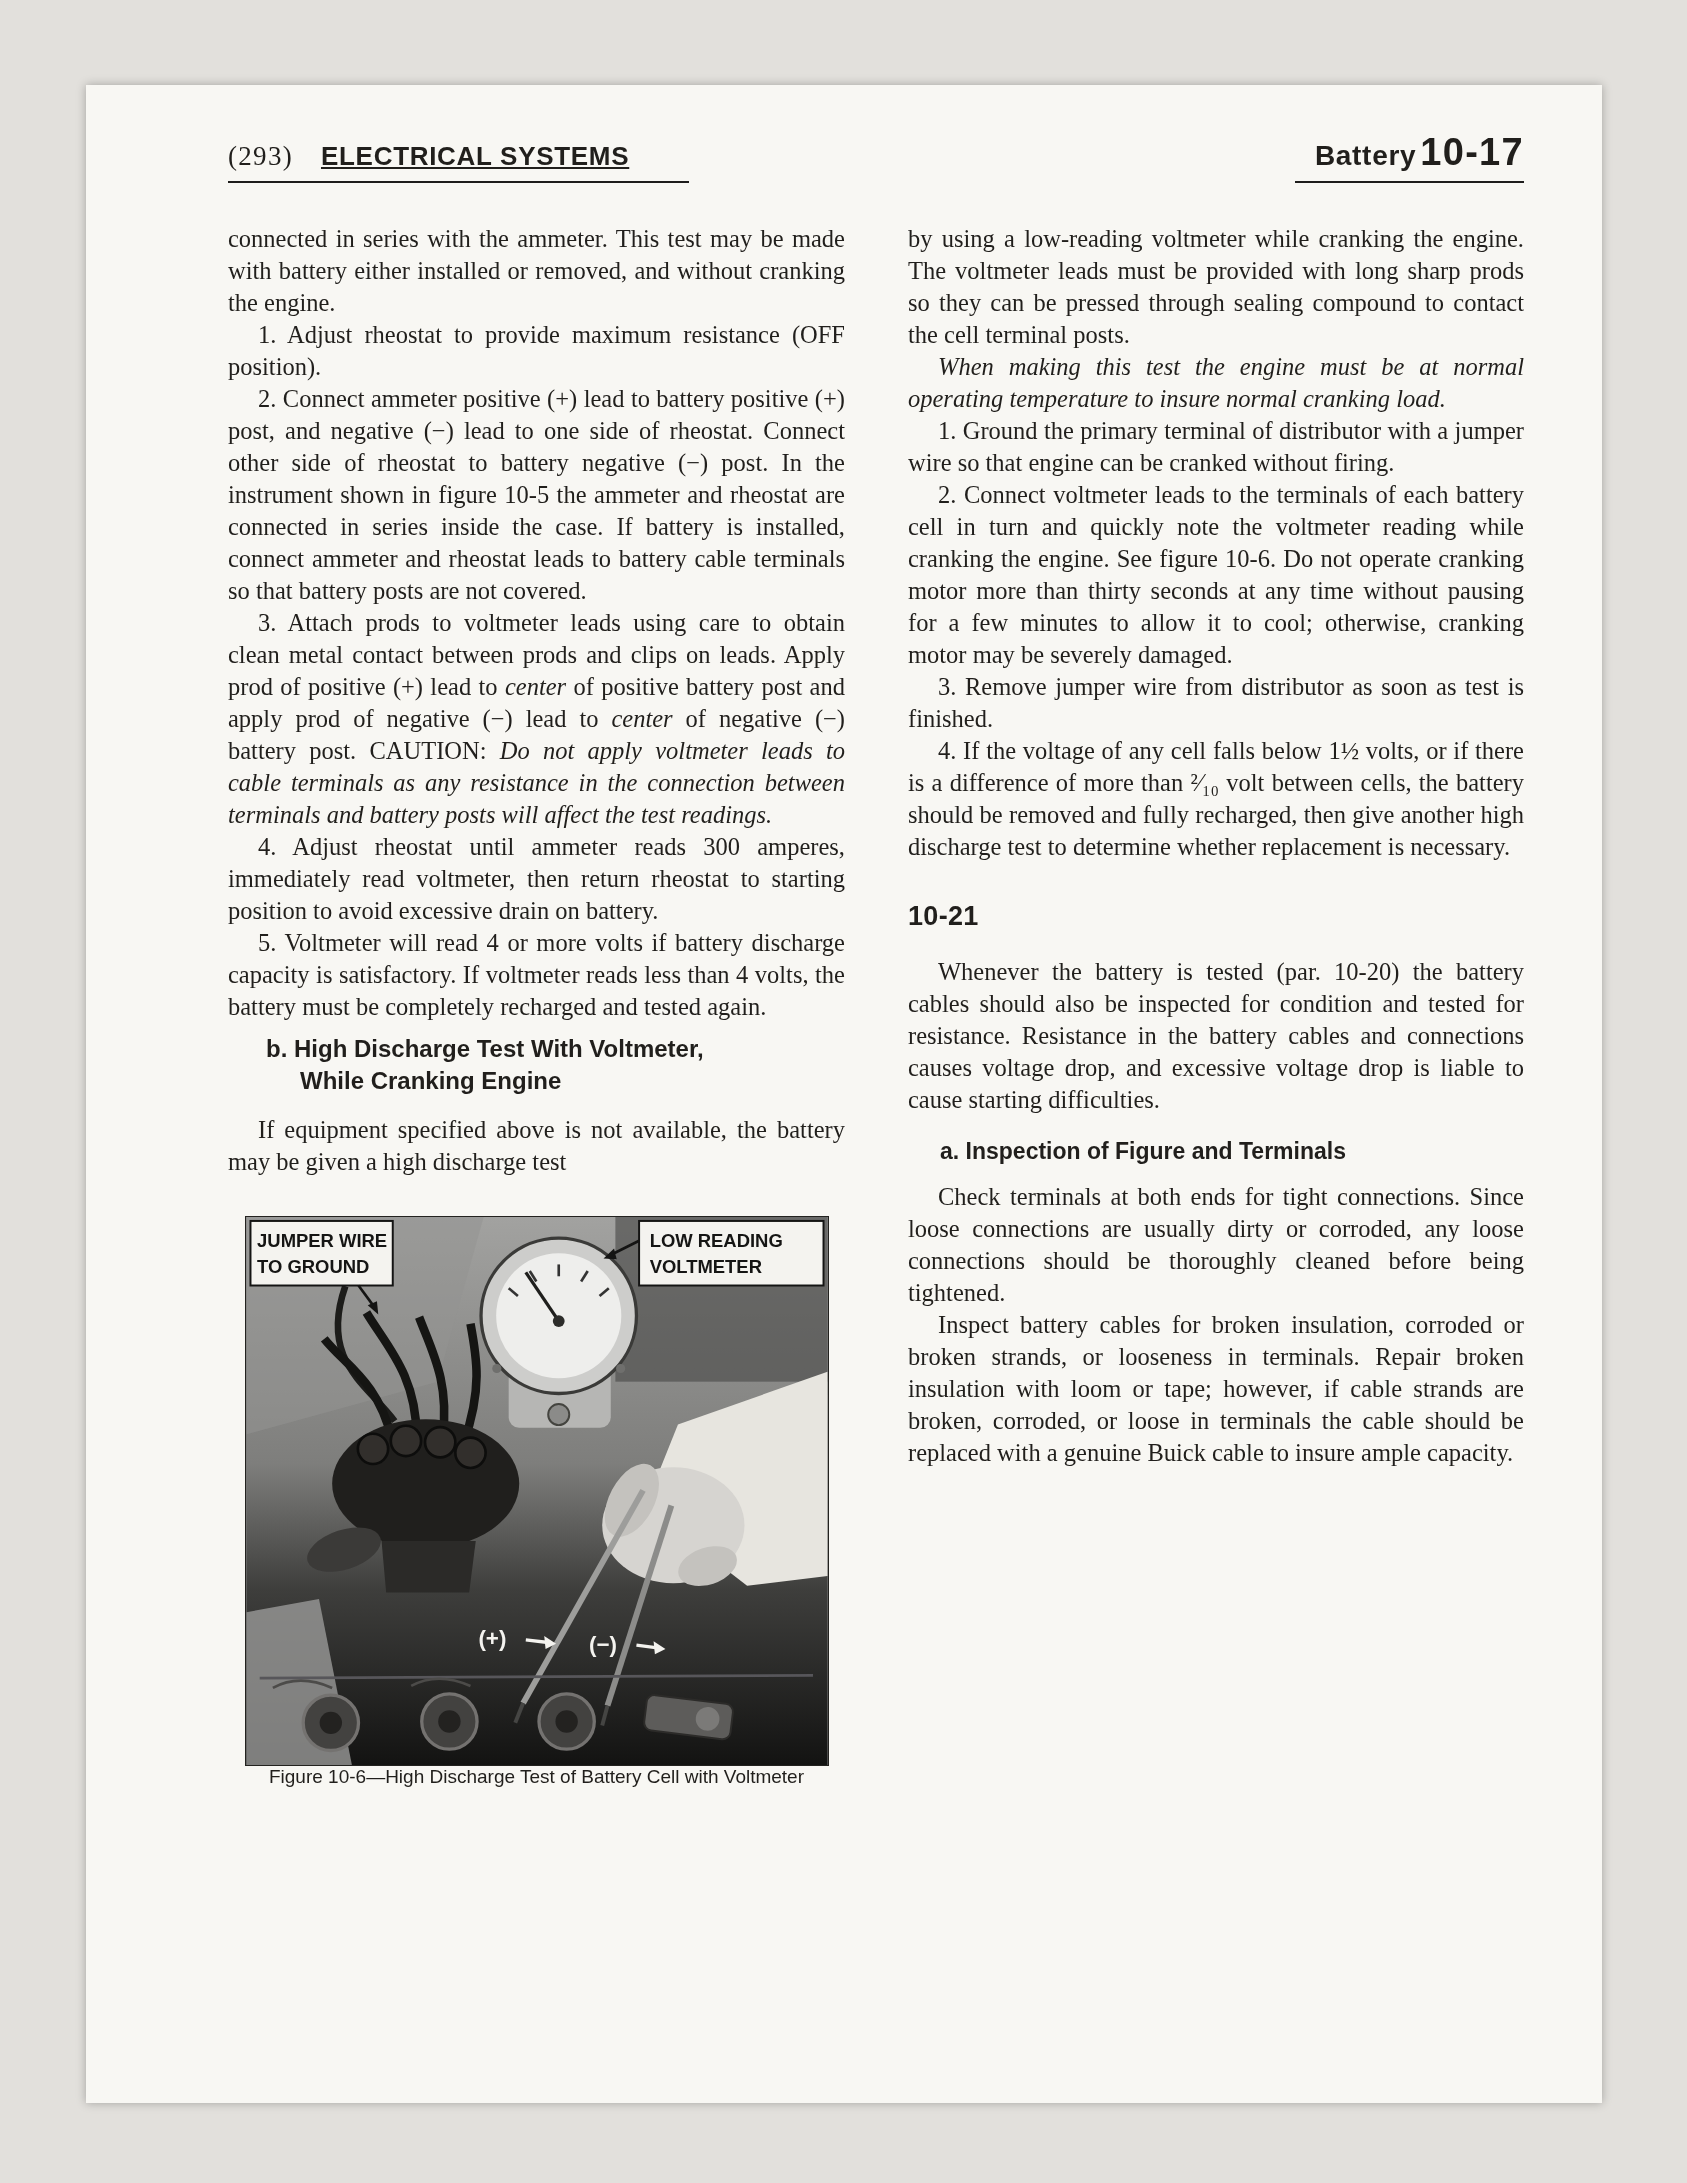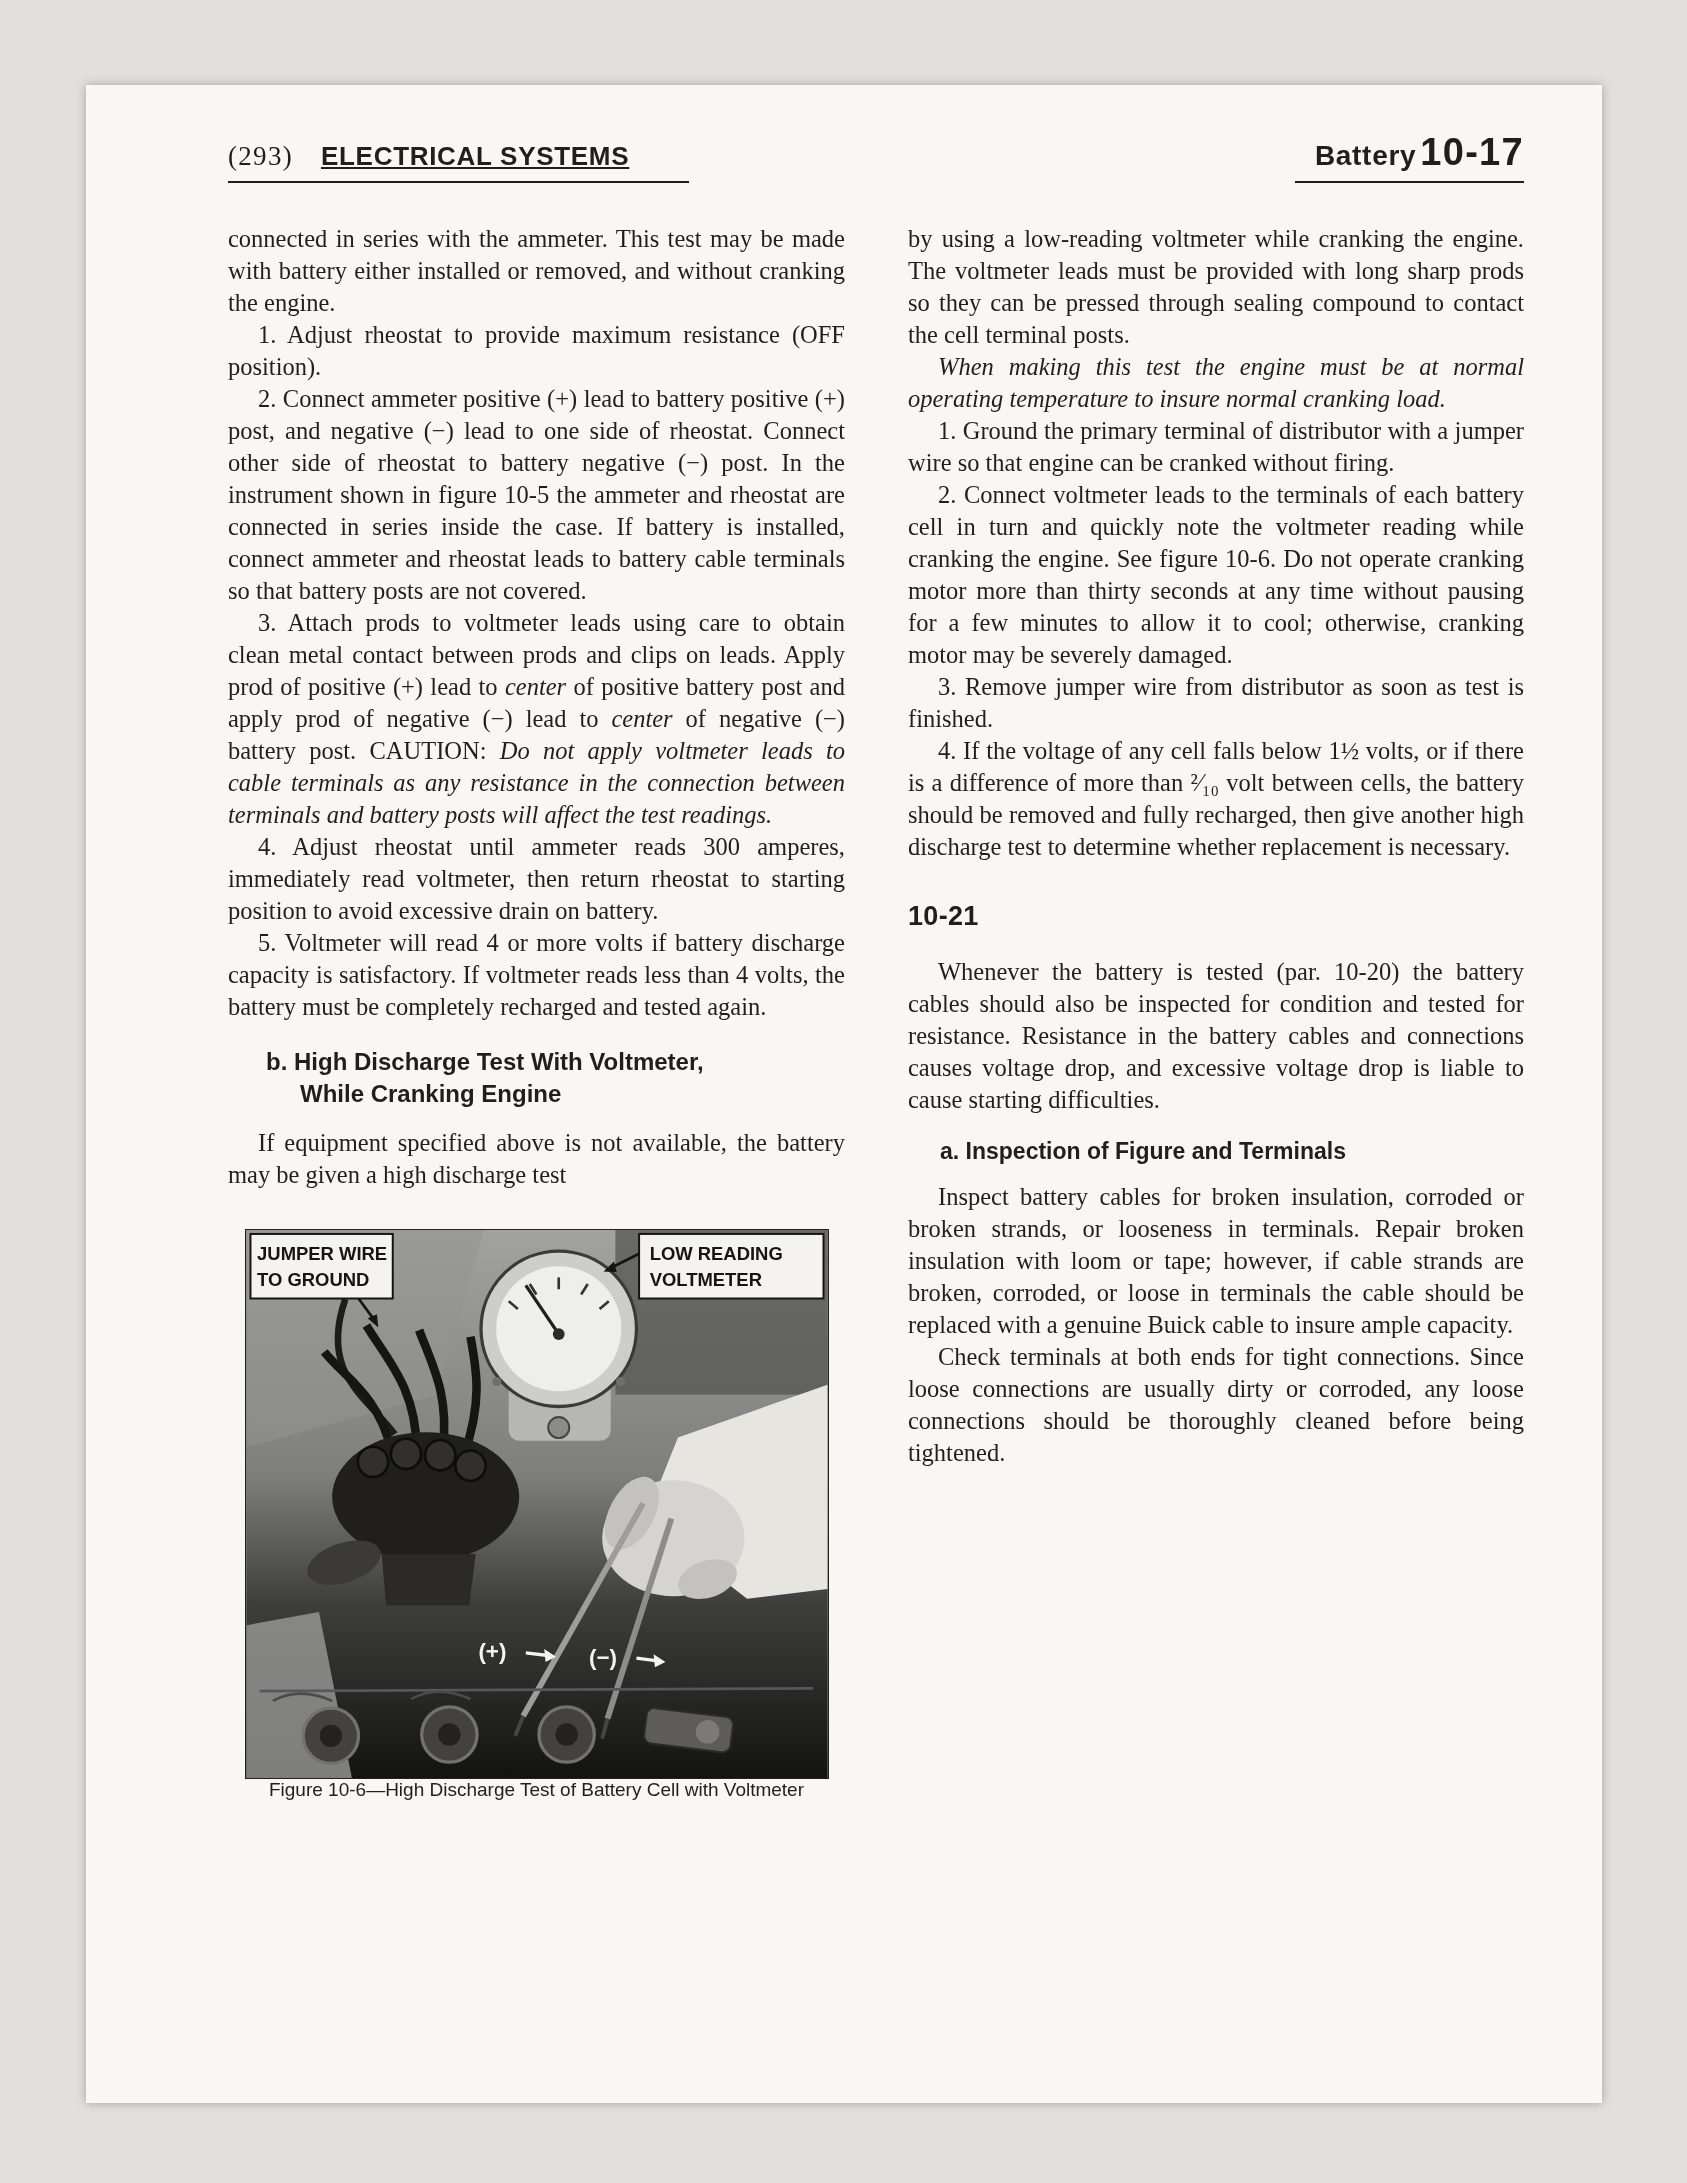--- a/index.html
+++ b/index.html
@@ -40,21 +40,21 @@
   p.body {
     font-size:24.5px; line-height:32px; text-align:justify;
     margin:0;
   }
   p.ind { text-indent:30px; }
   .it { font-style:italic; }
   
   .subhead-b {
     font-family:"Liberation Sans", sans-serif; font-weight:bold;
     font-size:24px; line-height:32px;
-    margin:23px 0 17px 0; padding-left:38px;
+    margin:10px 0 17px 0; padding-left:38px;
   }
   .subhead-b .line2 { padding-left:34px; }
   
   .section-head {
     display:flex; gap:15px; margin:36px 0 22.5px 0;
     font-family:"Liberation Sans", sans-serif; font-weight:bold;
     font-size:27px; line-height:34px; letter-spacing:0.3px;
   }
   .sec-num { flex:0 0 79px; }
   
@@ -227,19 +227,19 @@
       <p class="body ind">4. If the voltage of any cell falls below 1½ volts, or if there is a difference of more than ²⁄₁₀ volt between cells, the battery should be removed and fully recharged, then give another high discharge test to determine whether replacement is necessary.</p>
 
       <div class="section-head">
         <span class="sec-num">10-21</span>
       </div>
 
       <p class="body ind">Whenever the battery is tested (par. 10-20) the battery cables should also be inspected for condition and tested for resistance. Resistance in the battery cables and connections causes voltage drop, and excessive voltage drop is liable to cause starting difficulties.</p>
 
       <div class="subhead-a">a. Inspection of Figure and Terminals</div>
 
+      <p class="body ind">Check terminals at both ends for tight connections. Since loose connections are usually dirty or corroded, any loose connections should be thoroughly cleaned before being tightened.</p>
       <p class="body ind">Inspect battery cables for broken insulation, corroded or broken strands, or looseness in terminals. Repair broken insulation with loom or tape; however, if cable strands are broken, corroded, or loose in terminals the cable should be replaced with a genuine Buick cable to insure ample capacity.</p>
-      <p class="body ind">Check terminals at both ends for tight connections. Since loose connections are usually dirty or corroded, any loose connections should be thoroughly cleaned before being tightened.</p>
     </div>
 
   </div>
 </div>
 
 
 </body></html>

